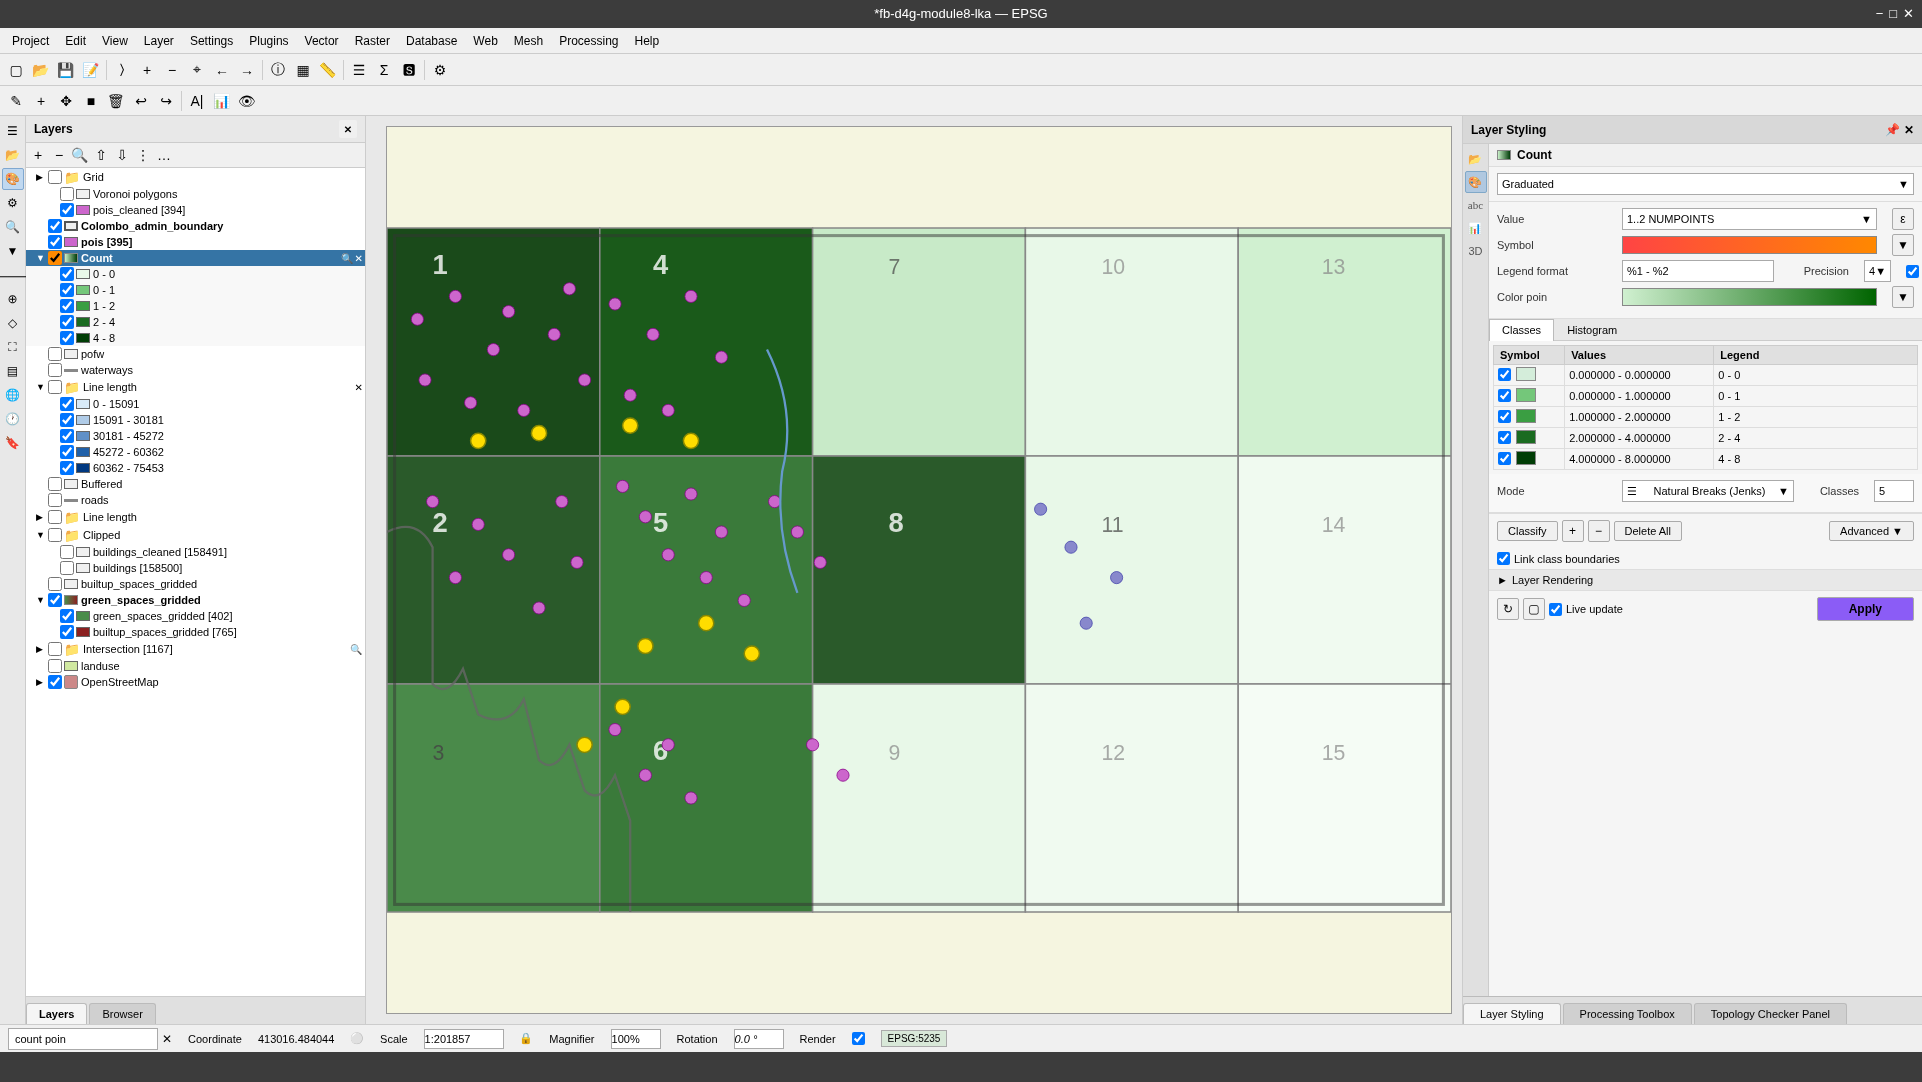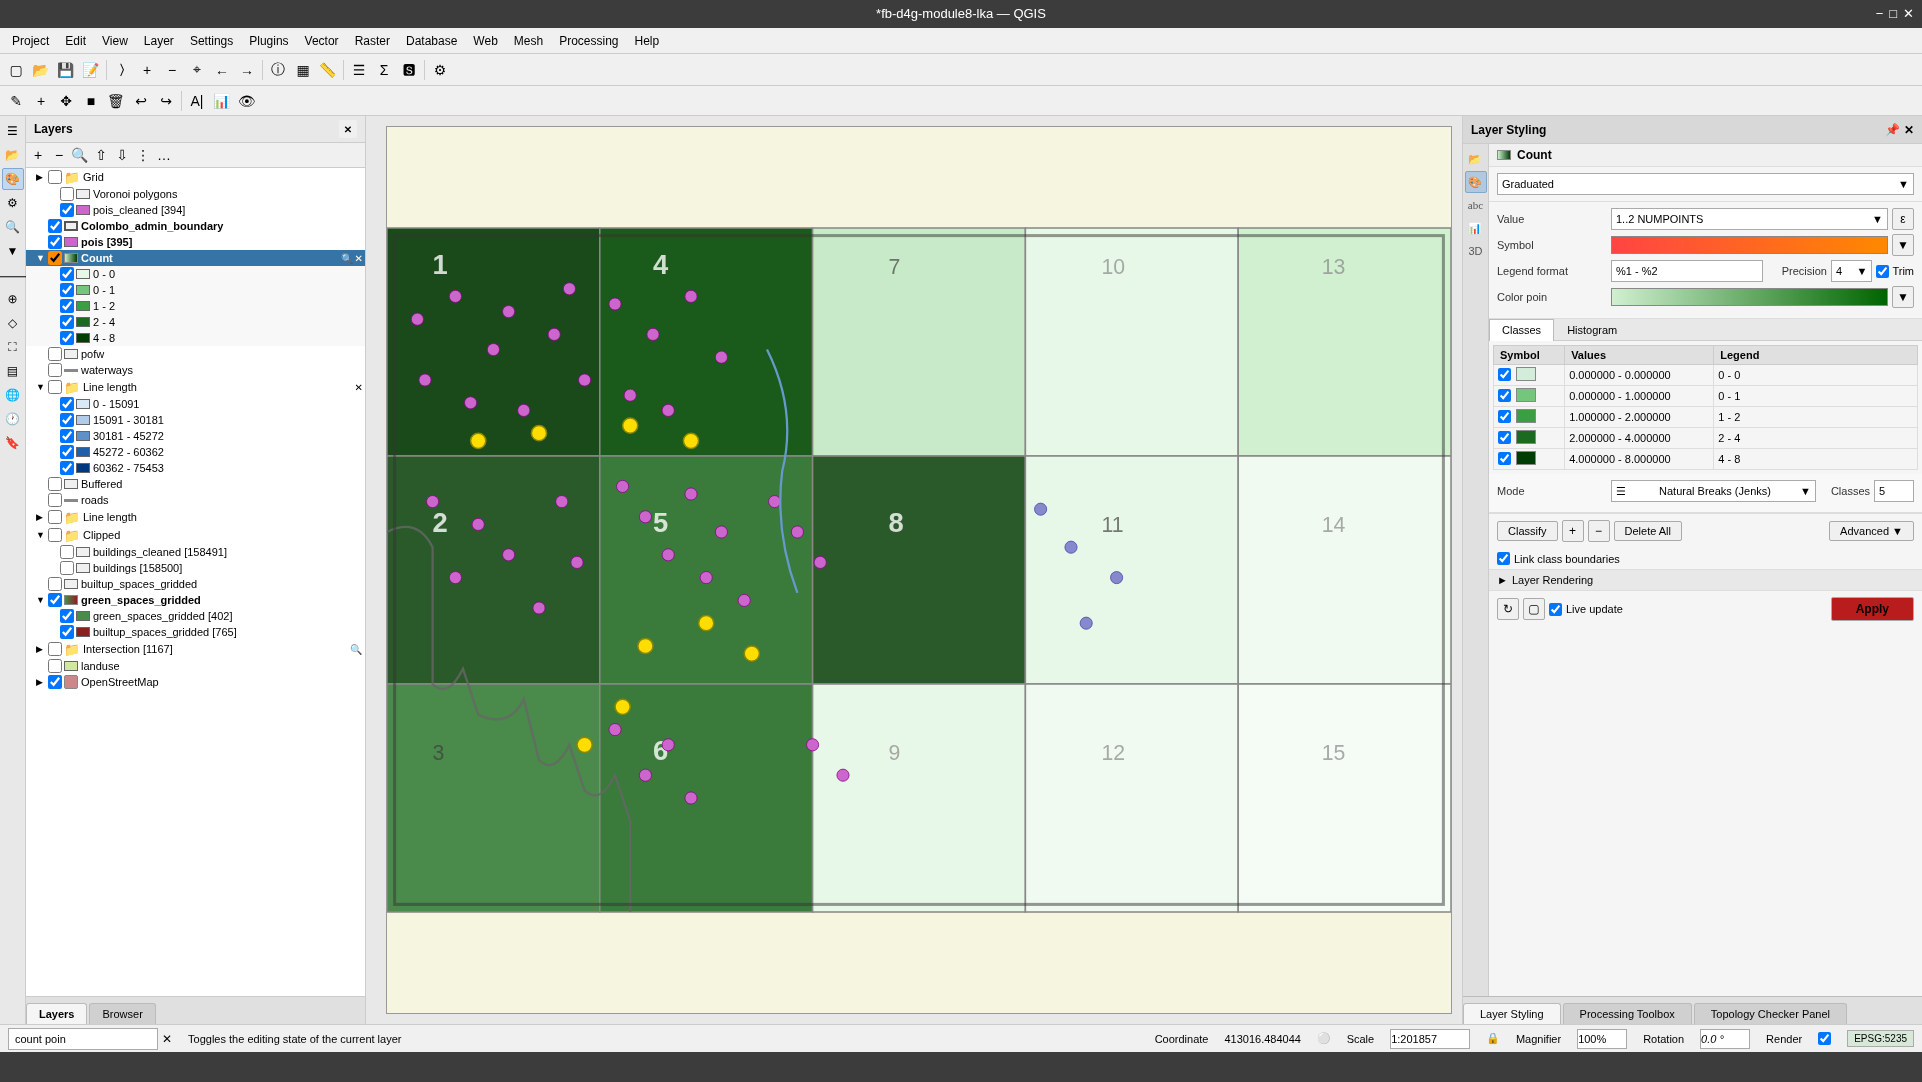--- a/index.html
+++ b/index.html
@@ -40,21 +40,21 @@
     #right-panel { width: 460px; background: #f5f5f5; border-left: 1px solid #ccc; display: flex; flex-direction: column; overflow-y: auto; }
     #right-panel-header { background: #d8d8d8; padding: 4px 8px; font-weight: bold; display: flex; align-items: center; justify-content: space-between; border-bottom: 1px solid #ccc; height: 28px; }
     
     
     #bottom-tabs { height: 28px; background: #e0e0e0; display: flex; align-items: flex-end; border-top: 1px solid #ccc; }
     .bottom-tab { padding: 4px 12px; background: #d0d0d0; border: 1px solid #bbb; border-bottom: none; cursor: pointer; font-size: 11px; margin-right: 2px; border-radius: 3px 3px 0 0; }
     .bottom-tab.active { background: #f5f5f5; font-weight: bold; }
     
     
     .style-section { padding: 6px 8px; border-bottom: 1px solid #ddd; }
-    .style-row { display: flex; align-items: center; margin-bottom: 4px; gap: 4px; }
+    .style-row { display: flex; align-items: center; margin-bottom: 4px; gap: 15px; }
     .style-label { width: 110px; font-size: 11px; color: #333; flex-shrink: 0; }
     
     .dropdown-field { background: #fff; border: 1px solid #aaa; padding: 2px 4px; font-size: 11px; display: flex; align-items: center; justify-content: space-between; cursor: pointer; height: 22px; }
     .color-gradient { height: 18px; flex: 1; background: linear-gradient(to right, #d0f0d0, #006400); border: 1px solid #888; }
     
     
     .style-tabs { display: flex; border-bottom: 1px solid #ccc; background: #e8e8e8; }
     .style-tab { padding: 4px 12px; font-size: 11px; cursor: pointer; border: 1px solid transparent; border-bottom: none; }
     .style-tab.active { background: #fff; border-color: #bbb; border-bottom-color: #fff; margin-bottom: -1px; }
     
@@ -85,34 +85,34 @@
     
     .trim-check { display: flex; align-items: center; gap: 3px; font-size: 11px; }
     
     .link-boundary { display: flex; align-items: center; gap: 4px; font-size: 11px; padding: 4px 8px; }
     
     .layer-rendering-header { display: flex; align-items: center; gap: 4px; font-size: 11px; padding: 4px 8px; background: #e8e8e8; cursor: pointer; border-top: 1px solid #ddd; }
     
     .live-update-row { display: flex; align-items: center; justify-content: space-between; padding: 6px 8px; border-top: 1px solid #ddd; }
     .live-update-left { display: flex; align-items: center; gap: 4px; font-size: 11px; }
     
-    .apply-btn { padding: 4px 24px; background: #b91c1c; border: 1px solid #aaa; cursor: pointer; font-size: 12px; font-weight: bold; border-radius: 2px; }
+    .apply-btn { padding: 4px 31px; background: #8b5cf6; border: 1px solid #aaa; cursor: pointer; font-size: 12px; font-weight: bold; border-radius: 2px; }
     
     
     #panel-tabs { display: flex; background: #e0e0e0; border-top: 1px solid #bbb; height: 28px; align-items: flex-end; }
     .panel-tab { padding: 4px 16px; background: #d0d0d0; border: 1px solid #bbb; border-bottom: none; cursor: pointer; font-size: 11px; margin-right: 2px; border-radius: 3px 3px 0 0; }
     .panel-tab.active { background: #f5f5f5; }
     
     #statusbar2 { height: 28px; background: #f0f0f0; display: flex; align-items: center; padding: 0 8px; gap: 16px; font-size: 11px; border-top: 1px solid #ccc; }
   </style>
 </head>
 <body>
 
 <div id="titlebar">
-  <span>*fb-d4g-module8-lka — QGIS</span>
+  <span>*fb-d4g-module8-lka — EPSG</span>
   <div style="position:absolute; top:4px; right:8px; display:flex; gap:6px;">
     <span style="color:#fff; cursor:pointer;">−</span>
     <span style="color:#fff; cursor:pointer;">□</span>
     <span style="color:#fff; cursor:pointer;">✕</span>
   </div>
 </div>
 
 <div id="menubar">
   <span class="menu-item">Project</span>
   <span class="menu-item">Edit</span>
@@ -752,21 +752,20 @@
   </div>
 </div>
 
 </div>
 
 <div id="statusbar2">
   <div style="display:flex; align-items:center; gap:4px;">
     <input type="text" value="count poin" style="width: 150px; height: 22px; border: 1px solid rgb(170, 170, 170); font-size: 11px; padding: 1px 6px;">
     <span style="cursor:pointer; font-size:12px;">✕</span>
   </div>
-  <span style="flex:1;">Toggles the editing state of the current layer</span>
   <span>Coordinate</span>
   <span>413016.484044</span>
   <span>⚪</span>
   <span>Scale</span>
   <input type="text" style="width: 80px; height: 20px; border: 1px solid rgb(170, 170, 170); font-size: 11px;" value="1:201857">
   <span style="cursor:pointer;">🔒</span>
   <span>Magnifier</span>
   <input type="text" style="width: 50px; height: 20px; border: 1px solid rgb(170, 170, 170); font-size: 11px;" value="100%">
   <span>Rotation</span>
   <input type="text" style="width: 50px; height: 20px; border: 1px solid rgb(170, 170, 170); font-size: 11px; font-style: italic;" value="0.0 °">

